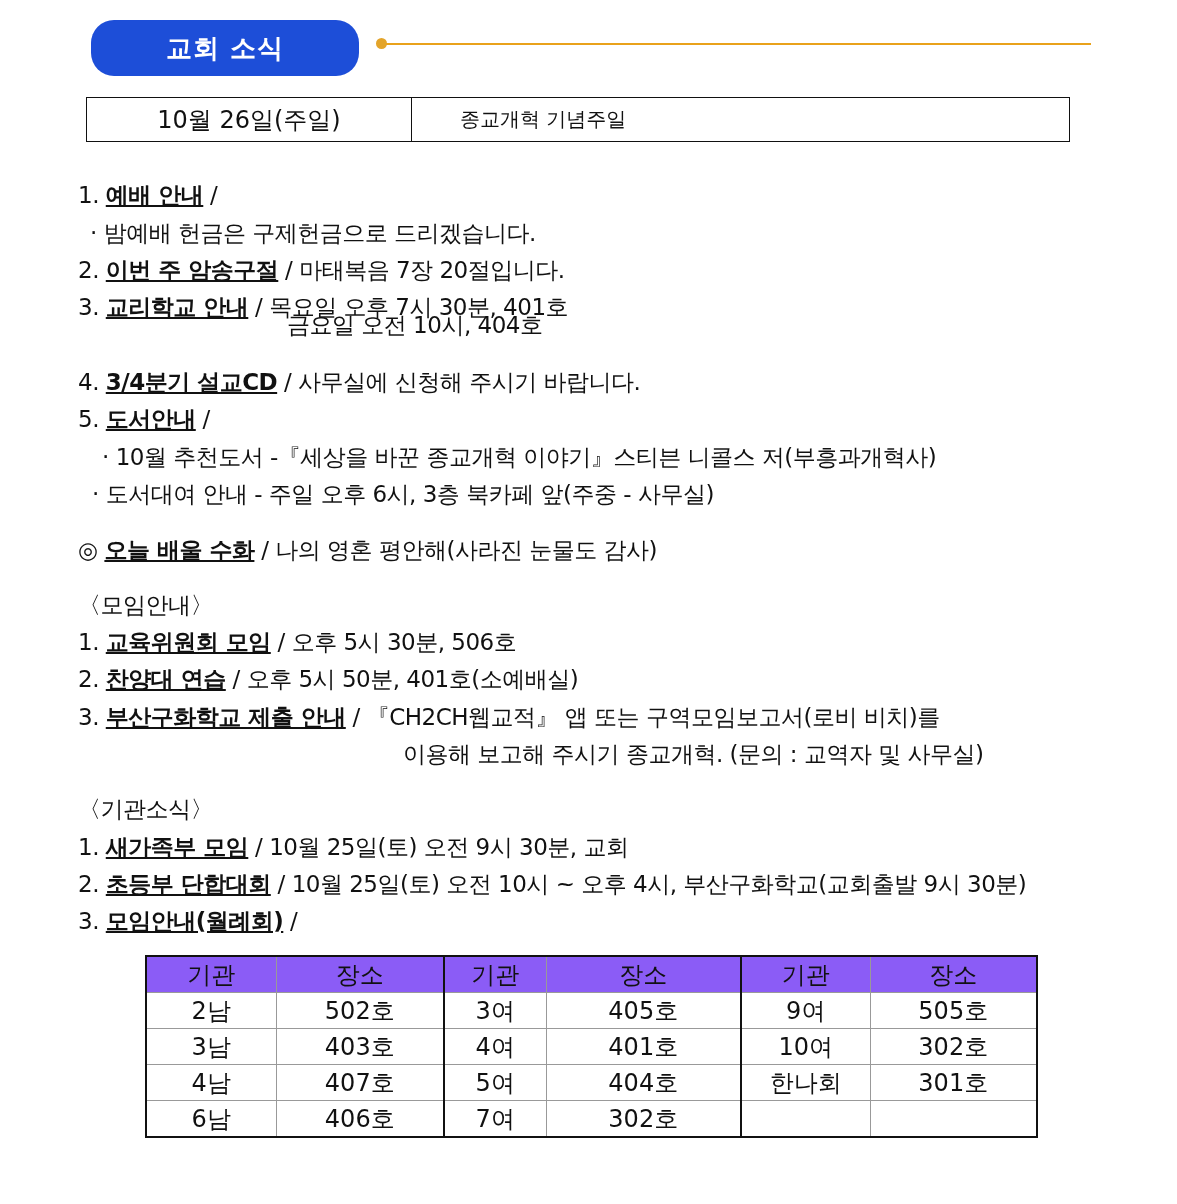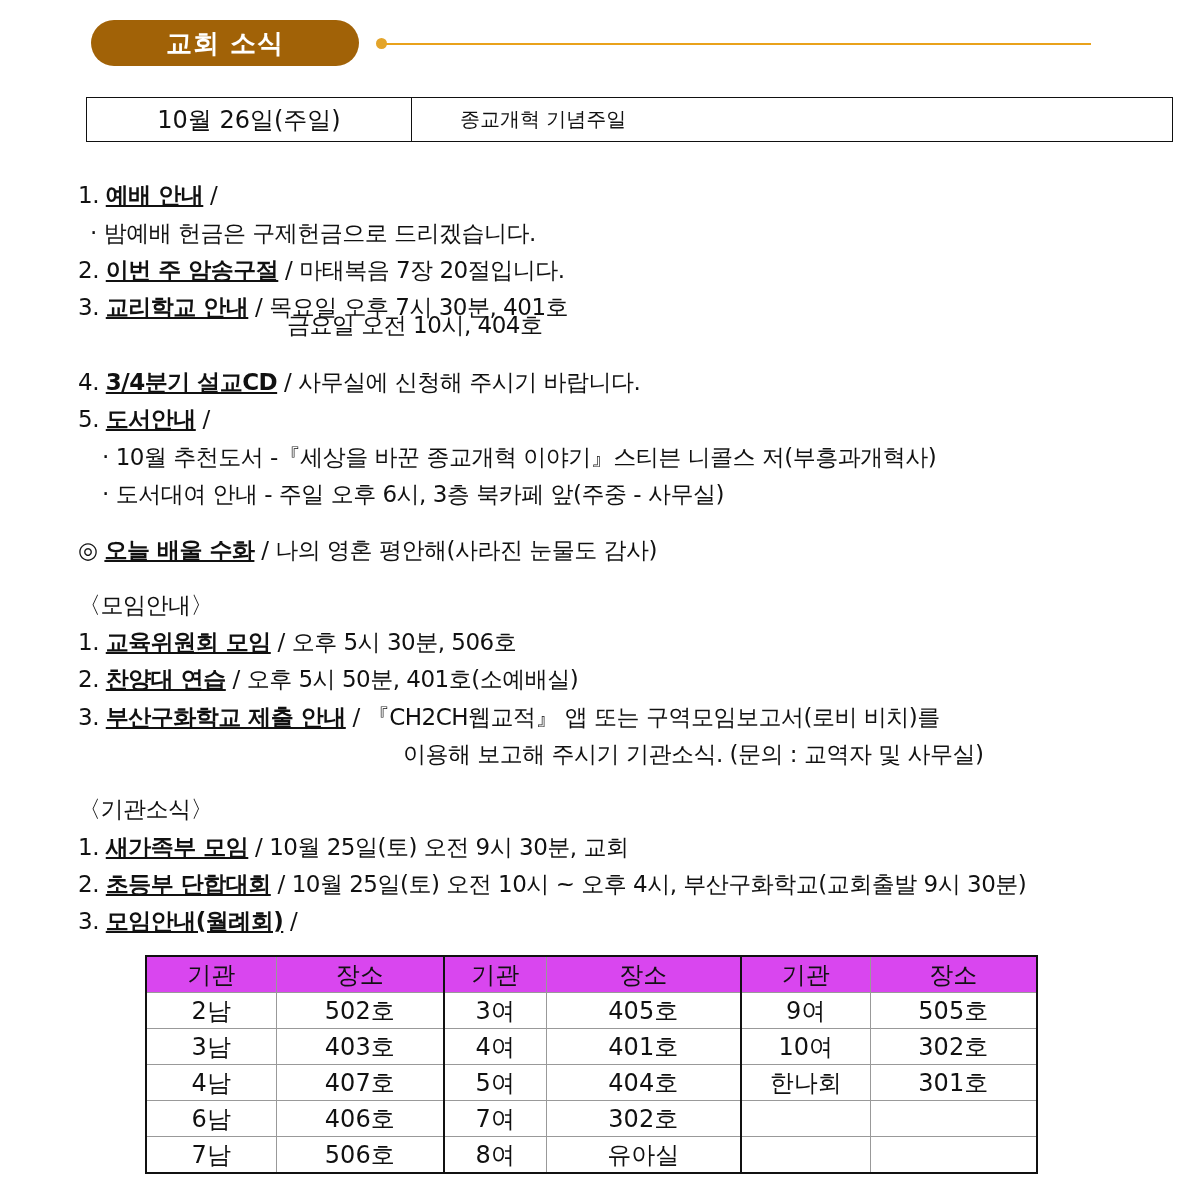--- a/index.html
+++ b/index.html
@@ -1,31 +1,31 @@
 <!DOCTYPE html>
 <html><head>
 <meta charset="utf-8">
 <style>
   html, body { margin:0; padding:0; background:#ffffff; }
   body { width:1177px; height:1204px; position:relative; overflow:hidden;
          font-family: "DejaVu Sans", "Liberation Sans", sans-serif; color:#111; }
-  .pill { position:absolute; left:91px; top:20px; width:268px; height:46px;
-          background:#a16207; border-radius:23px; display:flex; align-items:center; justify-content:center; }
+  .pill { position:absolute; left:91px; top:20px; width:268px; height:56px;
+          background:#1d4ed8; border-radius:23px; display:flex; align-items:center; justify-content:center; }
   .pill span { color:#fff; font-weight:bold; font-size:26px; letter-spacing:1px; }
   .dot { position:absolute; left:376px; top:38px; width:11px; height:11px; border-radius:50%; background:#e3a42a; }
   .hline { position:absolute; left:386px; top:43px; width:705px; height:2px; background:#e9a21b; }
-  .datebox { position:absolute; left:86px; top:97px; width:1087px; height:45px; border:1.5px solid #111;
+  .datebox { position:absolute; left:86px; top:97px; width:984px; height:45px; border:1.5px solid #111;
              display:flex; box-sizing:border-box; }
   .datebox .c1 { width:324px; border-right:1.5px solid #111; display:flex; align-items:center; justify-content:center; font-size:24px; }
   .datebox .c2 { flex:1; display:flex; align-items:center; padding-left:48px; font-size:20px; }
   .line { position:absolute; left:78px; font-size:23px; white-space:nowrap; letter-spacing:-0.5px; }
   .b { font-weight:bold;text-decoration:underline; }
   table.grid { position:absolute; left:145px; top:955px; border-collapse:collapse; font-size:24px; }
   table.grid td, table.grid th { border:1px solid #999; height:35px; padding:0; text-align:center; font-weight:normal; }
-  table.grid th { background:#d946ef; }
+  table.grid th { background:#8b5cf6; }
   table.grid { border:2px solid #111; }
   table.grid .grp { border-left:2px solid #111; }
 </style>
 </head>
 <body>
 
 <div class="pill">
   <span>교회 소식</span>
 </div>
 <div class="dot"></div>
@@ -53,39 +53,39 @@
 </div>
 <div class="line" style="top:367px">
   <span>4.</span> <span class="b">3/4분기 설교CD</span><span> / </span><span>사무실에 신청해 주시기 바랍니다.</span>
 </div>
 <div class="line" style="top:404px">
   <span>5.</span> <span class="b">도서안내</span><span> /</span>
 </div>
 <div class="line" style="top:442px;left:102px">
   <span>·</span> <span>10월 추천도서 -『세상을 바꾼 종교개혁 이야기』스티븐 니콜스 저(부흥과개혁사)</span>
 </div>
-<div class="line" style="top:479px;left:102px">
+<div class="line" style="top:479px;left:92px">
   <span>·</span> <span>도서대여 안내 - 주일 오후 6시, 3층 북카페 앞(주중 - 사무실)</span>
 </div>
 
 <div class="line" style="top:535px">
   <span>◎</span> <span class="b">오늘 배울 수화</span><span> / </span><span>나의 영혼 평안해(사라진 눈물도 감사)</span>
 </div>
 
 <div class="line" style="top:590px">〈모임안내〉</div>
 <div class="line" style="top:627px">
   <span>1.</span> <span class="b">교육위원회 모임</span><span> / </span><span>오후 5시 30분, 506호</span>
 </div>
 <div class="line" style="top:664px">
   <span>2.</span> <span class="b">찬양대 연습</span><span> / </span><span>오후 5시 50분, 401호(소예배실)</span>
 </div>
 <div class="line" style="top:702px">
   <span>3.</span> <span class="b">부산구화학교 제출 안내</span><span> / </span><span>『CH2CH웹교적』 앱 또는 구역모임보고서(로비 비치)를</span>
 </div>
-<div class="line" style="top:739px;left:403px">이용해 보고해 주시기 기관소식. (문의 : 교역자 및 사무실)</div>
+<div class="line" style="top:739px;left:403px">이용해 보고해 주시기 종교개혁. (문의 : 교역자 및 사무실)</div>
 
 <div class="line" style="top:794px">〈기관소식〉</div>
 <div class="line" style="top:832px">
   <span>1.</span> <span class="b">새가족부 모임</span><span> / </span><span>10월 25일(토) 오전 9시 30분, 교회</span>
 </div>
 <div class="line" style="top:869px">
   <span>2.</span> <span class="b">초등부 단합대회</span><span> / </span><span>10월 25일(토) 오전 10시 ~ 오후 4시, 부산구화학교(교회출발 9시 30분)</span>
 </div>
 <div class="line" style="top:906px">
   <span>3.</span> <span class="b">모임안내(월례회)</span><span> /</span>
@@ -134,22 +134,14 @@
         <td>301호</td>
   </tr>
   <tr>
     <td>6남</td>
         <td>406호</td>
     <td class="grp">7여</td>
         <td>302호</td>
     <td class="grp"></td>
         <td></td>
   </tr>
-  <tr>
-    <td>7남</td>
-        <td>506호</td>
-    <td class="grp">8여</td>
-        <td>유아실</td>
-    <td class="grp"></td>
-        <td></td>
-  </tr>
 </tbody>
   </table>
 
 </body></html>

